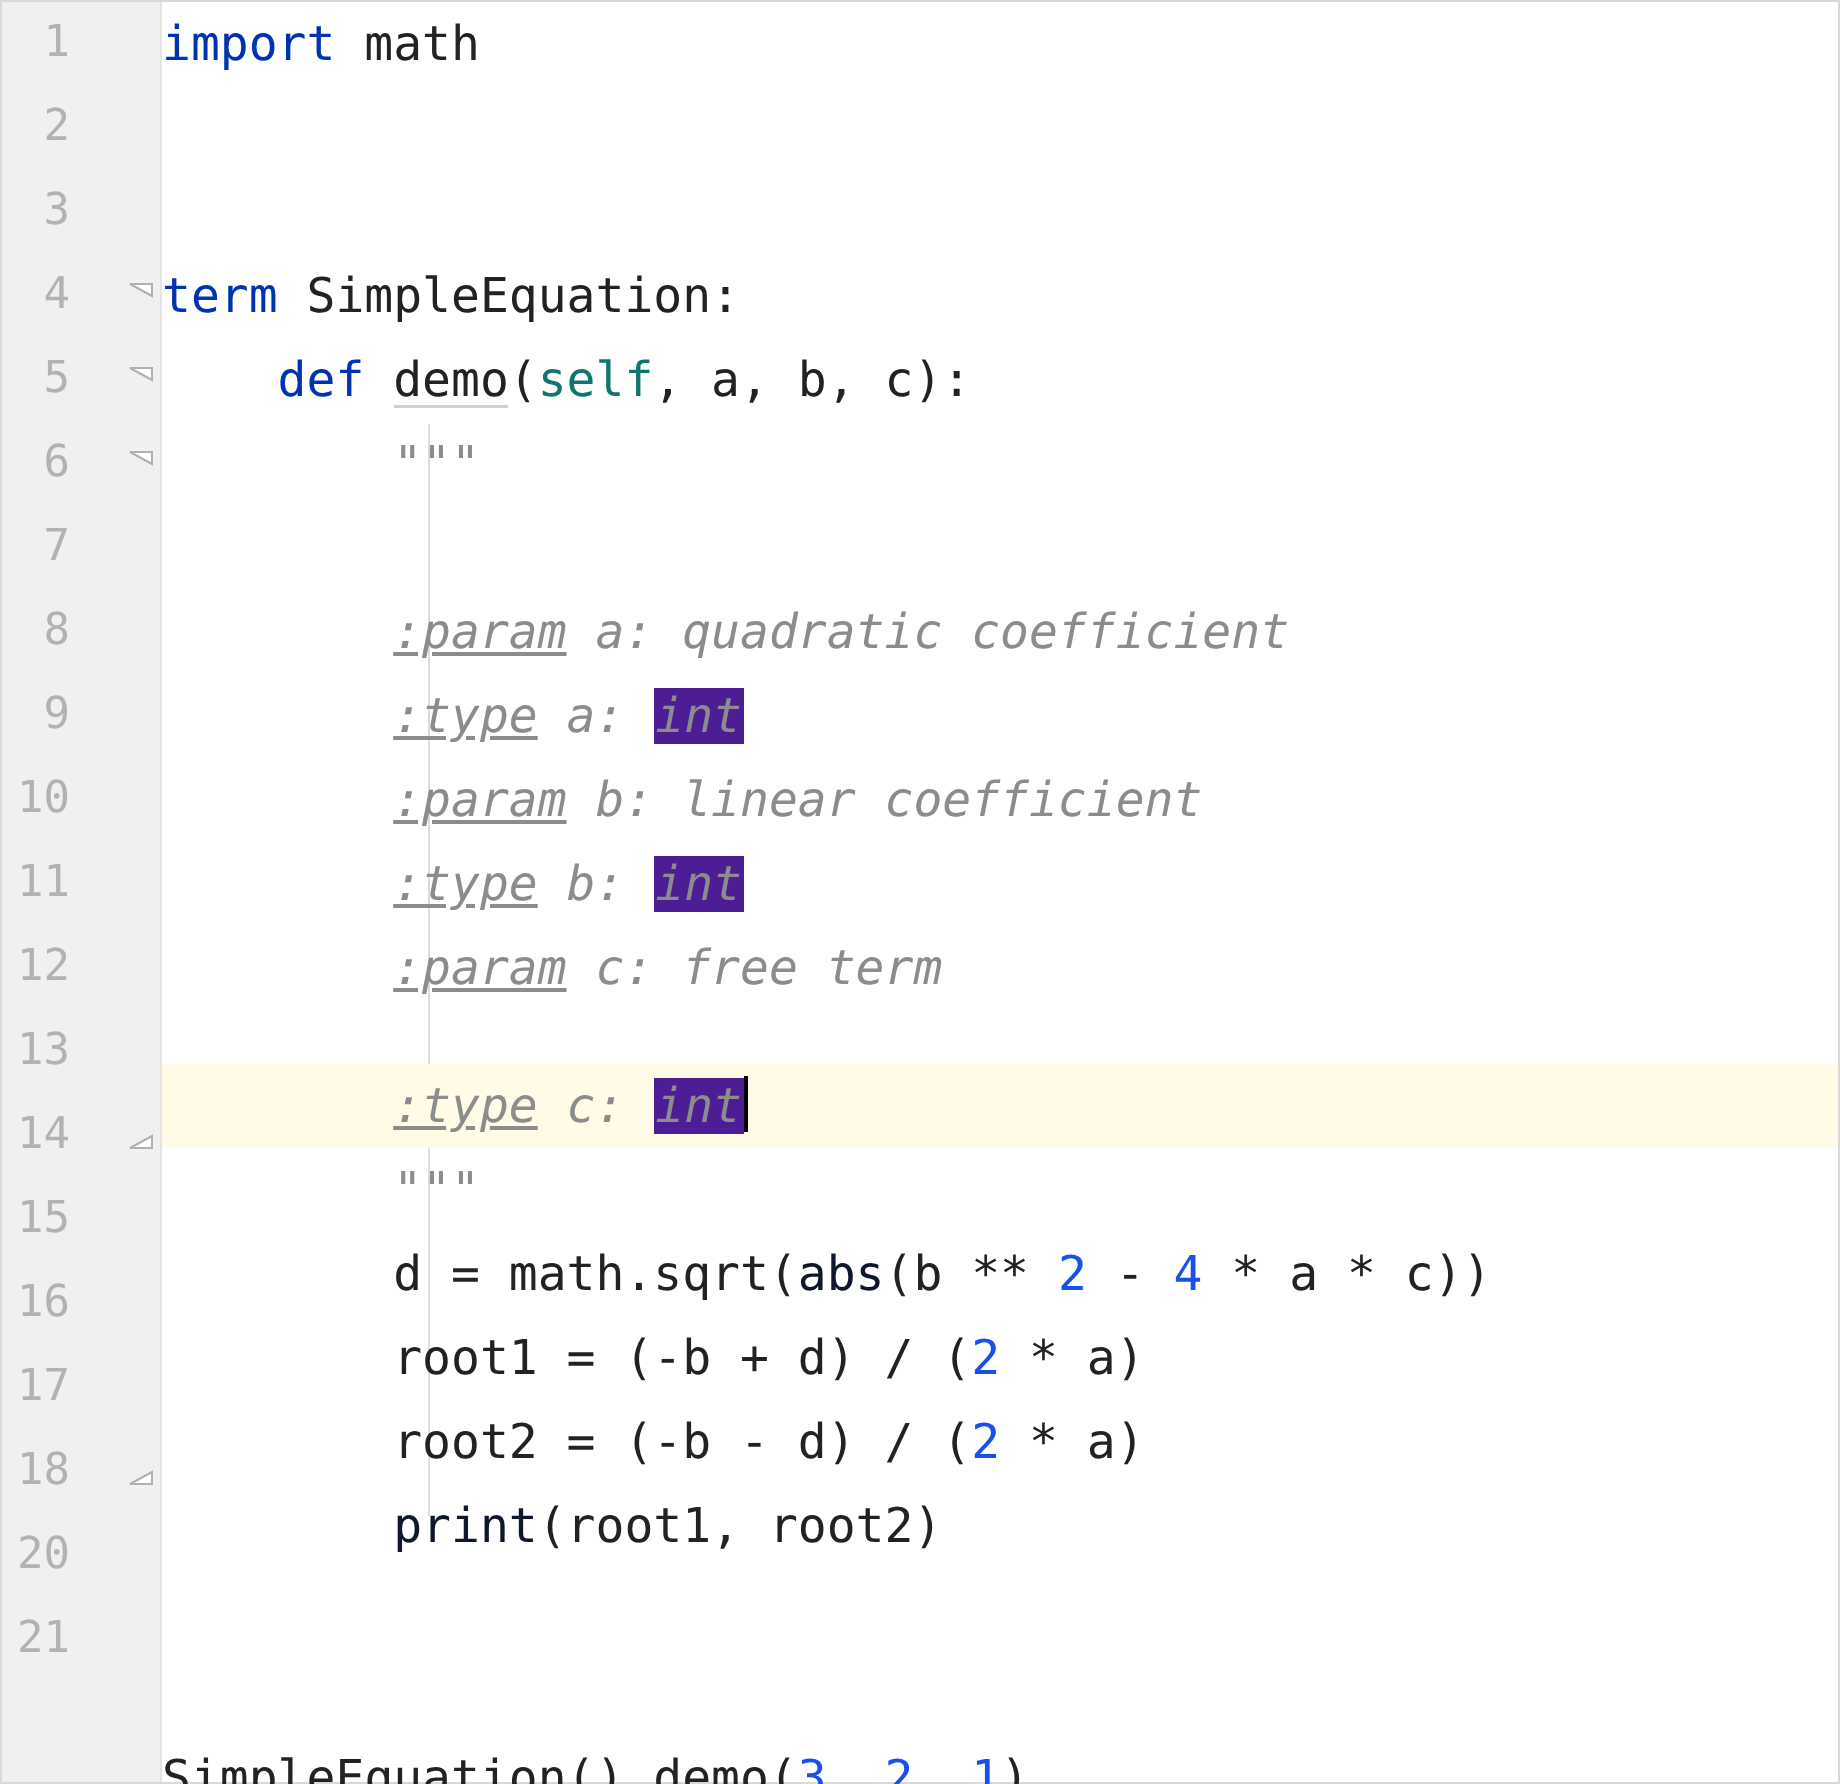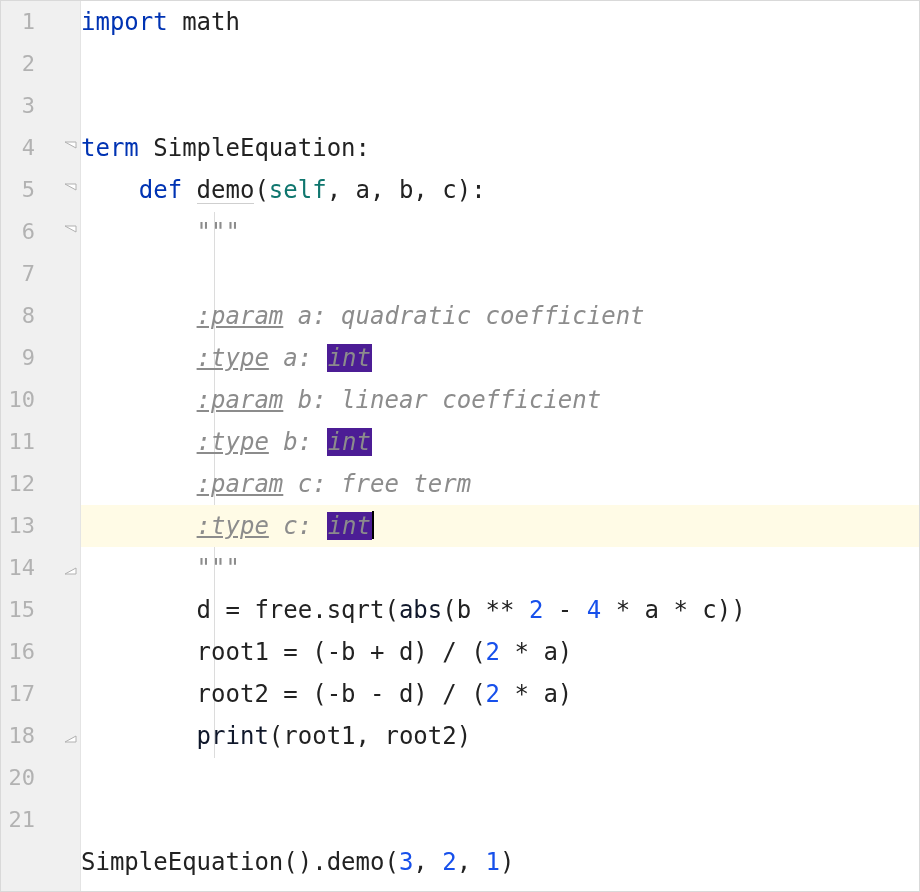--- a/index.html
+++ b/index.html
@@ -55,20 +55,21 @@
   }
   .code-line {
     height:42px;
     line-height:42px;
     white-space:pre;
     color:#222;
     position:relative;
   }
   .code-line.highlight {
     background:#fffbe6;
+    margin-top:27px;
   }
   
   .kw { color:#0033B3; }  
   .kw-self { color:#0f766e; }
   .num { color:#1750EB; }
   .builtin { color:#0f172a; }
   .docstr { color:#8c8c8c; font-style:italic; }
   .tag-underline { font-style:italic; text-decoration:underline; }
   .type-hl { background:#4c1d95; padding:0 1px; }
   .wavy {
@@ -194,21 +195,21 @@
     <div class="code-line">    <span class="kw">def</span><span> </span><span class="wavy">demo</span><span>(</span><span class="kw-self">self</span><span>, a, b, c):</span></div>
     <div class="code-line">        <span class="docstr">"""</span></div>
     <div class="code-line"></div>
     <div class="code-line">        <span class="docstr tag-underline">:param</span><span class="docstr"> a: quadratic coefficient</span></div>
     <div class="code-line">        <span class="docstr tag-underline">:type</span><span class="docstr"> a: </span><span class="docstr type-hl">int</span></div>
     <div class="code-line">        <span class="docstr tag-underline">:param</span><span class="docstr"> b: linear coefficient</span></div>
     <div class="code-line">        <span class="docstr tag-underline">:type</span><span class="docstr"> b: </span><span class="docstr type-hl">int</span></div>
     <div class="code-line">        <span class="docstr tag-underline">:param</span><span class="docstr"> c: free term</span></div>
     <div class="code-line highlight">        <span class="docstr tag-underline">:type</span><span class="docstr"> c: </span><span class="docstr type-hl">int</span><span class="caret"></span></div>
     <div class="code-line">        <span class="docstr">"""</span></div>
-    <div class="code-line">        <span>d = free.sqrt(</span><span class="builtin">abs</span><span>(b ** </span><span class="num">2</span><span> - </span><span class="num">4</span><span> * a * c))</span></div>
+    <div class="code-line">        <span>d = math.sqrt(</span><span class="builtin">abs</span><span>(b ** </span><span class="num">2</span><span> - </span><span class="num">4</span><span> * a * c))</span></div>
     <div class="code-line">        <span>root1 = (-b + d) / (</span><span class="num">2</span><span> * a)</span></div>
     <div class="code-line">        <span>root2 = (-b - d) / (</span><span class="num">2</span><span> * a)</span></div>
     <div class="code-line">        <span class="builtin">print</span><span>(root1, root2)</span></div>
     <div class="code-line"></div>
     <div class="code-line"></div>
     <div class="code-line"><span>SimpleEquation().demo(</span><span class="num">3</span><span>, </span><span class="num">2</span><span>, </span><span class="num">1</span><span>)</span></div>
 
   </div>
 </div>
 

